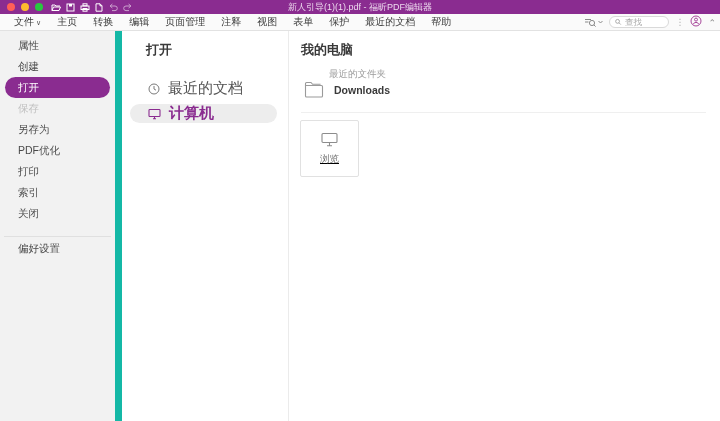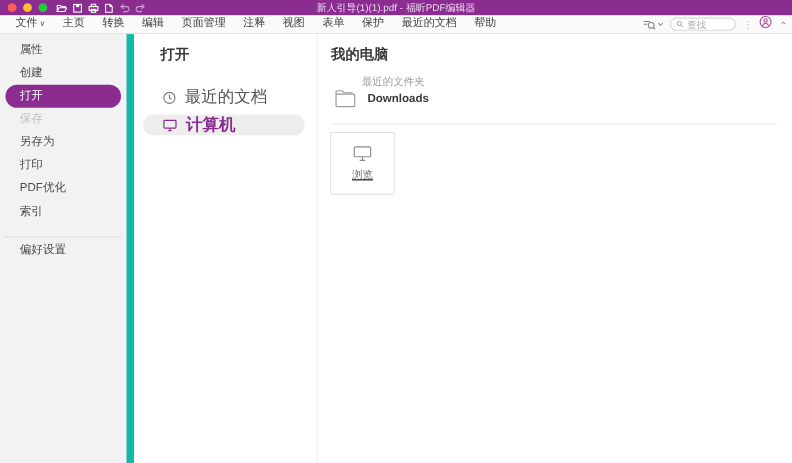--- a/index.html
+++ b/index.html
@@ -152,23 +152,24 @@
   </div>
 
   <div class="backstage">
 
     <div class="sidebar">
       <div class="side-item">属性</div>
       <div class="side-item">创建</div>
       <div class="side-item selected">打开</div>
       <div class="side-item disabled">保存</div>
       <div class="side-item">另存为</div>
+      <div class="side-item">PDF优化</div>
       <div class="side-item">打印</div>
-      <div class="side-item">PDF优化</div>
       <div class="side-item">索引</div>
+      <div class="side-item">关闭</div>
       <div class="side-divider"></div>
       <div class="side-item side-footer">偏好设置</div>
     </div>
 
     <div class="open-panel">
       <div class="panel-heading">打开</div>
       <div class="open-list">
         <div class="open-row">
           <svg width="12" height="12" viewBox="0 0 12 12">
               <circle cx="6" cy="6" r="5" fill="none" stroke="#7A7A7A" stroke-width="1"></circle>

